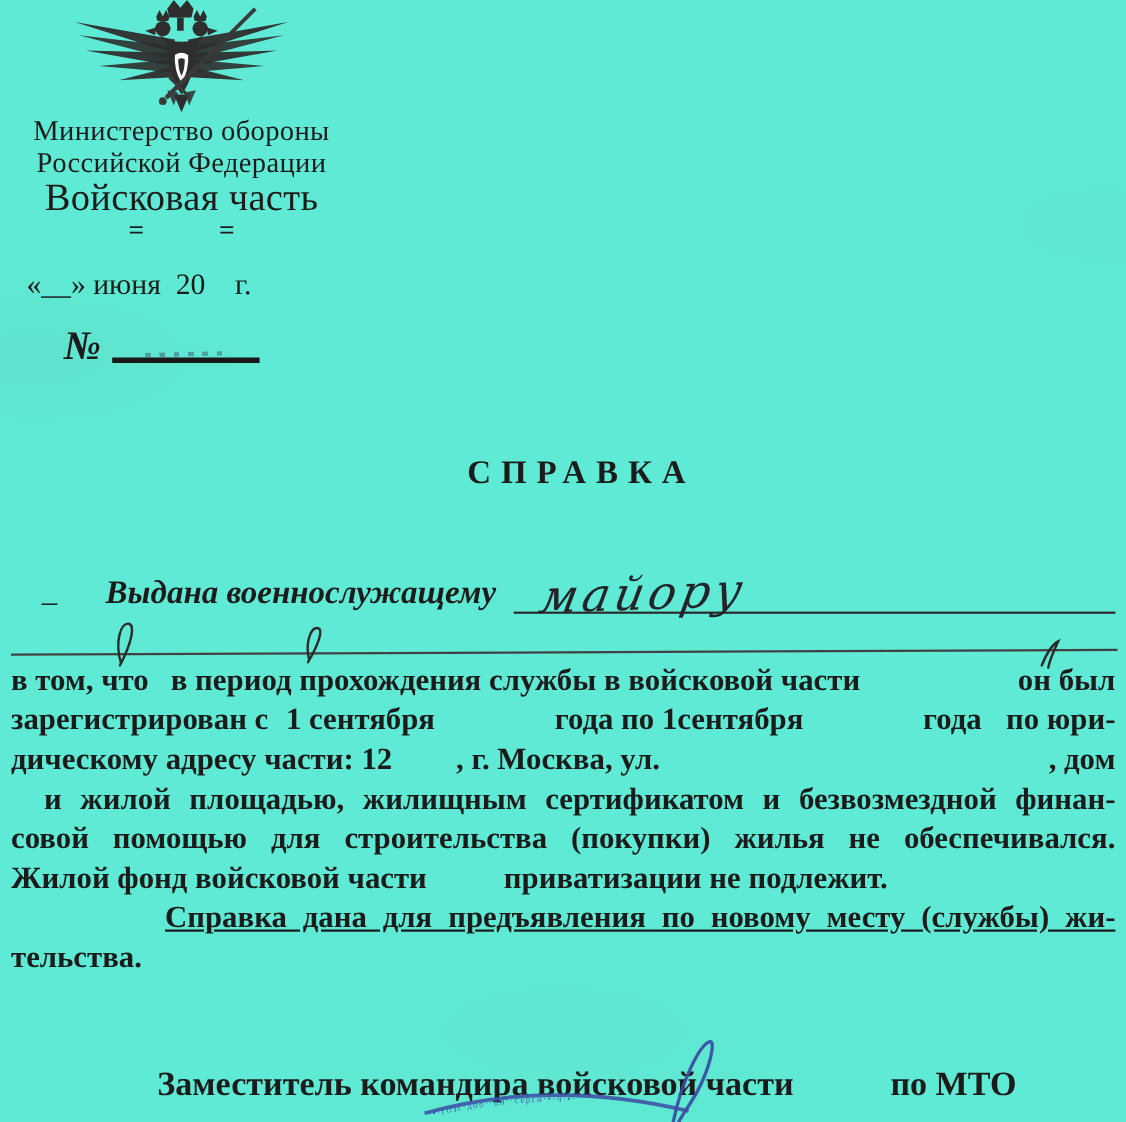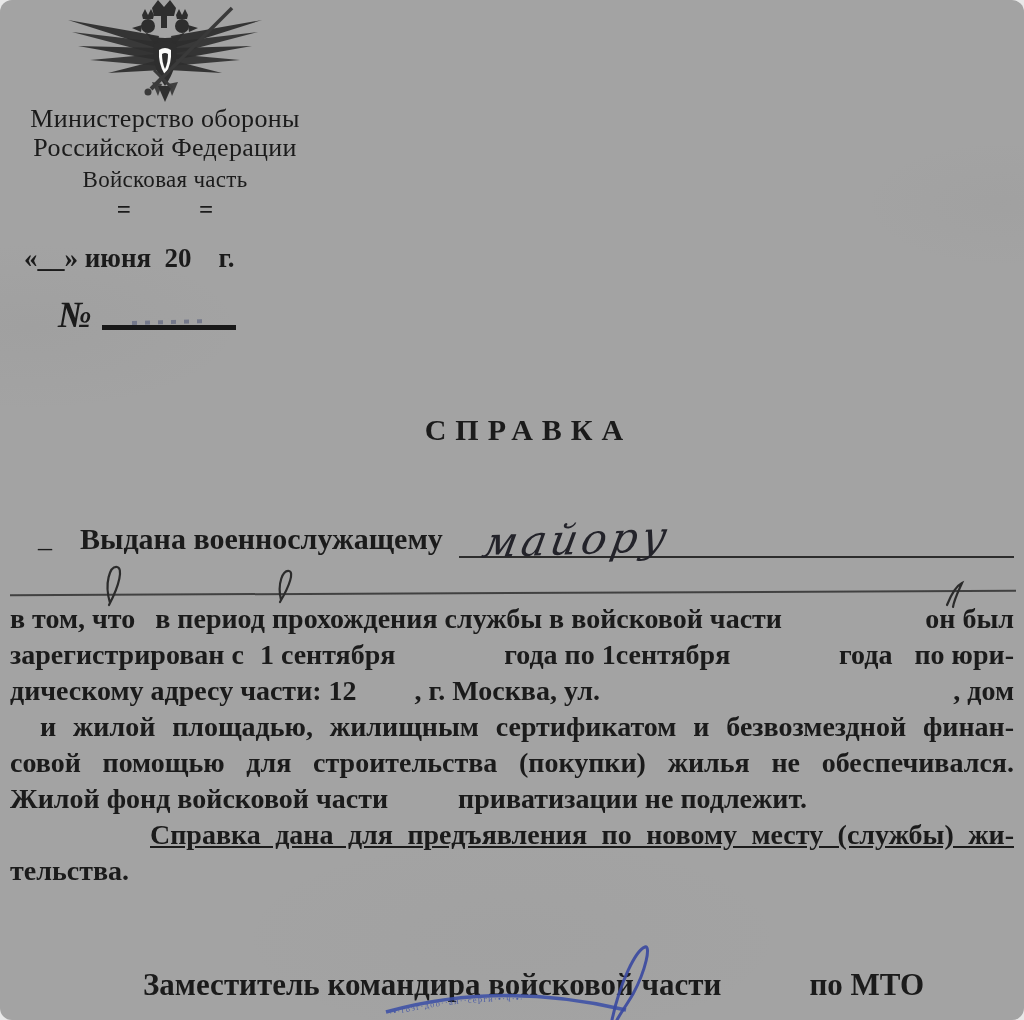--- a/index.html
+++ b/index.html
@@ -1,57 +1,56 @@
 <!DOCTYPE html>
 <html><head>
 <meta charset="utf-8">
 <style>
   html,body{margin:0;padding:0;background:#e8e8e8;}
   .doc{
     position:relative;width:1024px;height:1020px;margin:0 auto;
-    background:#a3a3a3;
+    background:#5eead4;
     overflow:hidden;
     font-family:"Liberation Serif","DejaVu Serif",serif;
     color:#1b1b1b;
-    border-radius:12px;
   }
   
   .doc::before{
     content:"";position:absolute;inset:0;pointer-events:none;
     background:
       radial-gradient(ellipse 300px 120px at 3% 32%, rgba(120,120,120,0.07), transparent 70%),
       radial-gradient(ellipse 200px 90px at 98% 20%, rgba(120,120,120,0.05), transparent 70%),
       radial-gradient(ellipse 400px 150px at 50% 92%, rgba(120,120,120,0.04), transparent 70%);
   }
 
   
   .header{position:absolute;left:16px;top:0;width:298px;text-align:center;}
   .emblem{display:block;margin:0 auto;width:206px;height:104px;}
   .h-line{font-size:26px;line-height:29px;letter-spacing:0.3px;}
-  .h-line.unit{font-size:23px;line-height:33px;margin-top:1px;}
+  .h-line.unit{font-size:35px;line-height:33px;margin-top:1px;}
   .eq-row{display:flex;justify-content:center;gap:68px;font-weight:bold;font-size:25px;line-height:22px;margin-top:3px;}
 
   
-  .date-line{position:absolute;left:24px;top:243px;font-size:27px;white-space:pre;font-weight:bold;}
+  .date-line{position:absolute;left:24px;top:243px;font-size:27px;white-space:pre;}
   .num-line{position:absolute;left:58px;top:294px;display:flex;align-items:flex-end;}
   .num-sign{font-size:37px;font-weight:bold;font-style:italic;line-height:42px;}
   .num-underline{width:134px;height:0;border-bottom:5px solid #181818;margin-left:10px;margin-bottom:6px;position:relative;}
   .num-underline .pencil{position:absolute;left:30px;bottom:1px;width:78px;height:4px;
     background:repeating-linear-gradient(90deg, rgba(60,70,110,0.45) 0 5px, transparent 5px 13px);
     transform:rotate(-1.5deg);}
 
   
   .title{position:absolute;top:413px;left:0;width:100%;text-align:center;
     font-size:30px;font-weight:bold;letter-spacing:9px;text-indent:9px;padding-left:12px;}
 
   
   .issued{position:absolute;top:514px;left:38px;right:10px;display:flex;align-items:flex-end;
     font-weight:bold;font-size:30px;height:44px;}
   .lead-mark{font-weight:normal;font-size:28px;transform:translateY(-4px);}
-  .ilabel{white-space:pre;margin-left:28px;line-height:38px;}
+  .ilabel{white-space:pre;margin-left:44px;line-height:38px;font-style:italic;}
   .blank{flex:1;margin-left:16px;border-bottom:2px solid #2c2c2c;height:44px;position:relative;}
   .hand{position:absolute;left:24px;bottom:-8px;
     font-family:"DejaVu Serif",serif;font-style:italic;font-weight:normal;
     font-size:42px;color:#23232a;letter-spacing:4px;
     transform:rotate(-2deg) skewX(-12deg);}
 
   
   .divider{position:absolute;top:592px;left:10px;width:1006px;height:0;border-top:2px solid #414141;transform:rotate(-0.25deg);}
   .flourishes{position:absolute;left:0;top:550px;width:1024px;height:70px;pointer-events:none;}
 

